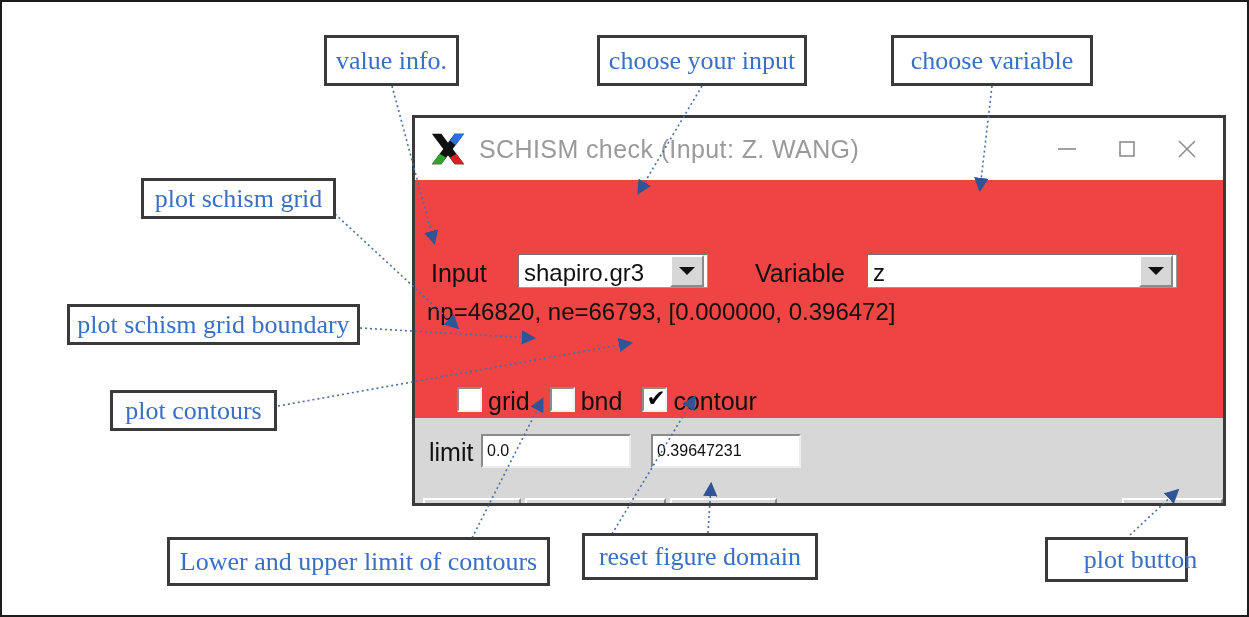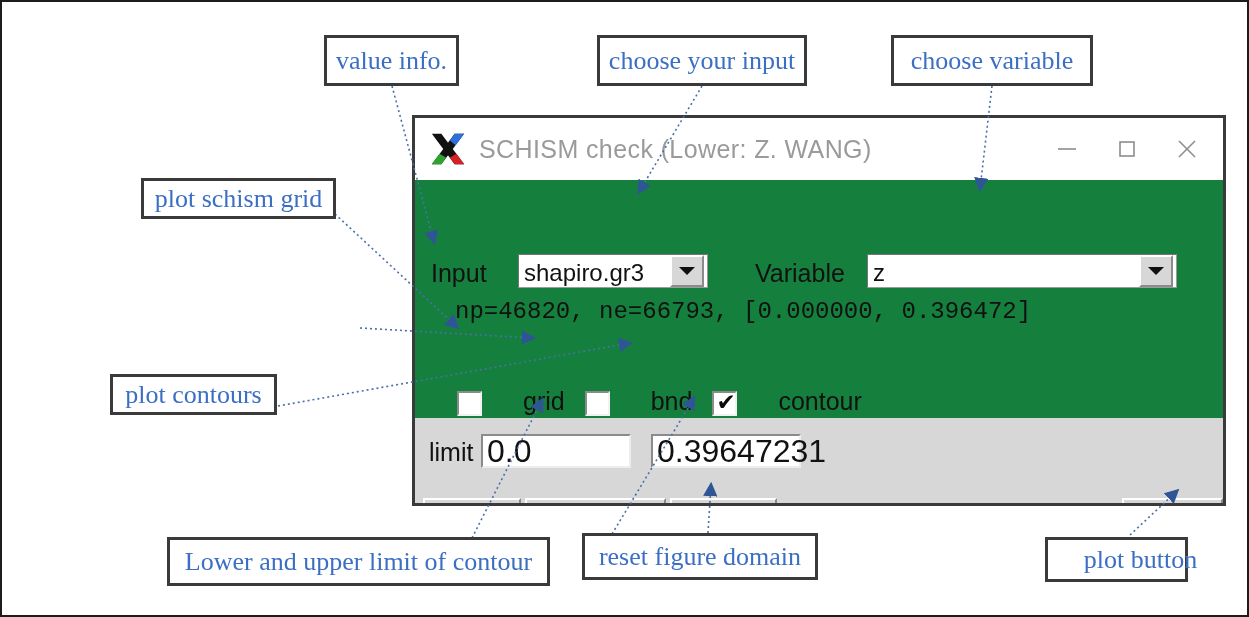--- a/index.html
+++ b/index.html
@@ -96,21 +96,21 @@
     display: flex;
     align-items: center;
     justify-content: center;
     color: #8d8d8d;
   }
   .win-btn svg { display: block; }
 
   .client {
     position: relative;
     height: 238px;
-    background: #15803d;
+    background: #ef4444;
   }
 
   .row-label {
     position: absolute;
     font-family: "Liberation Sans", sans-serif;
     font-size: 25px;
     color: #111111;
     white-space: nowrap;
   }
 
@@ -153,38 +153,36 @@
     width: 0;
     height: 0;
     border-left: 8px solid transparent;
     border-right: 8px solid transparent;
     border-top: 8px solid #101010;
   }
 
   
   .infoline {
     position: absolute;
-    font-family: Liberation Mono, monospace;
+    font-family: Liberation Sans, sans-serif;
     font-size: 24px;
     color: #111111;
     white-space: nowrap;
-    margin-left: 28px;
   }
 
   
   .chk-group {
     position: absolute;
     display: flex;
     align-items: center;
   }
   .chk-item {
     display: flex;
-    align-items: flex-end;
+    align-items: flex-start;
     margin-right: 20px;
-    gap: 35px;
   }
   .chk-box {
     width: 25px;
     height: 25px;
     box-sizing: border-box;
     background: #ffffff;
     border-top: 2px solid #8b8b8b;
     border-left: 2px solid #8b8b8b;
     border-right: 2px solid #f2f2f2;
     border-bottom: 2px solid #f2f2f2;
@@ -215,21 +213,21 @@
     background: #ffffff;
     border-top: 2px solid #8b8b8b;
     border-left: 2px solid #8b8b8b;
     border-right: 2px solid #ededed;
     border-bottom: 2px solid #ededed;
     display: flex;
     align-items: center;
   }
   .entry span {
     font-family: "Liberation Sans", sans-serif;
-    font-size: 32px;
+    font-size: 16px;
     color: #111111;
     padding-left: 4px;
     white-space: nowrap;
   }
 
   
   .btn {
     position: absolute;
     box-sizing: border-box;
     height: 47px;
@@ -290,48 +288,51 @@
   </div>
 
   <div class="callout" style="left:139px; top:176px; width:195px; height:41px;">
     <span>plot schism grid</span>
   </div>
 
   <div class="callout" style="left:889px; top:33px; width:202px; height:51px;">
     <span>choose variable</span>
   </div>
 
-
-  <div class="callout" style="left:108px; top:372px; width:167px; height:41px;">
+  <div class="callout" style="left:65px; top:302px; width:293px; height:41px;">
+    <span>plot schism grid boundary</span>
+  </div>
+
+  <div class="callout" style="left:108px; top:388px; width:167px; height:41px;">
     <span>plot contours</span>
   </div>
 
   <div class="callout" style="left:165px; top:535px; width:383px; height:49px;">
-    <span>Lower and upper limit of contour</span>
+    <span>Lower and upper limit of contours</span>
   </div>
 
   <div class="callout" style="left:580px; top:531px; width:236px; height:47px;">
     <span>reset figure domain</span>
   </div>
 
   <div class="callout" style="left:1043px; top:535px; width:143px; height:45px;padding-left:48px;">
     <span>plot button</span>
   </div>
 
   <div id="dialog">
 
     <div class="titlebar">
       <svg class="xlogo" viewBox="0 0 40 40" xmlns="http://www.w3.org/2000/svg">
         <path d="M3,4 L13,4 L37,36 L27,36 Z" fill="#111111"></path>
         <path d="M27,4 L37,4 L13,36 L3,36 Z" fill="#111111"></path>
         <path d="M27,4 L37,4 L28,16 L22,11 Z" fill="#2d6fdb"></path>
         <path d="M37,36 L27,36 L22,29 L29,25 Z" fill="#d61f26"></path>
         <path d="M3,36 L13,36 L18,29 L11,25 Z" fill="#2fa32f"></path>
       </svg>
-      <span class="title-text">SCHISM check (Lower: Z. WANG)</span>
+      <span class="title-text">SCHISM check (Input: Z. WANG)</span>
 
       <div class="win-btns">
         <div class="win-btn">
           <svg width="24" height="24" viewBox="0 0 24 24">
               <line x1="3" y1="12" x2="21" y2="12" stroke="#8d8d8d" stroke-width="1.6"></line>
             </svg>
         </div>
         <div class="win-btn">
           <svg width="24" height="24" viewBox="0 0 24 24">
               <rect x="5" y="5" width="14" height="14" fill="none" stroke="#8d8d8d" stroke-width="1.6"></rect>

